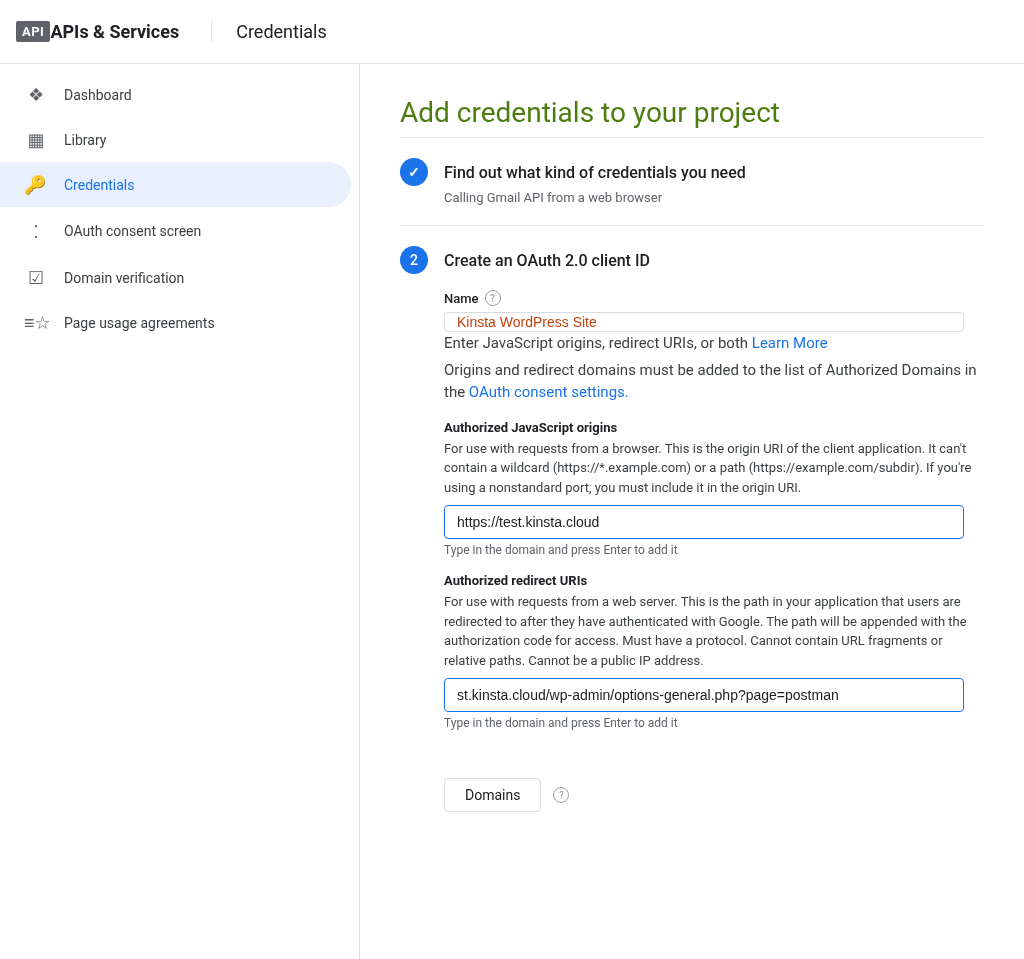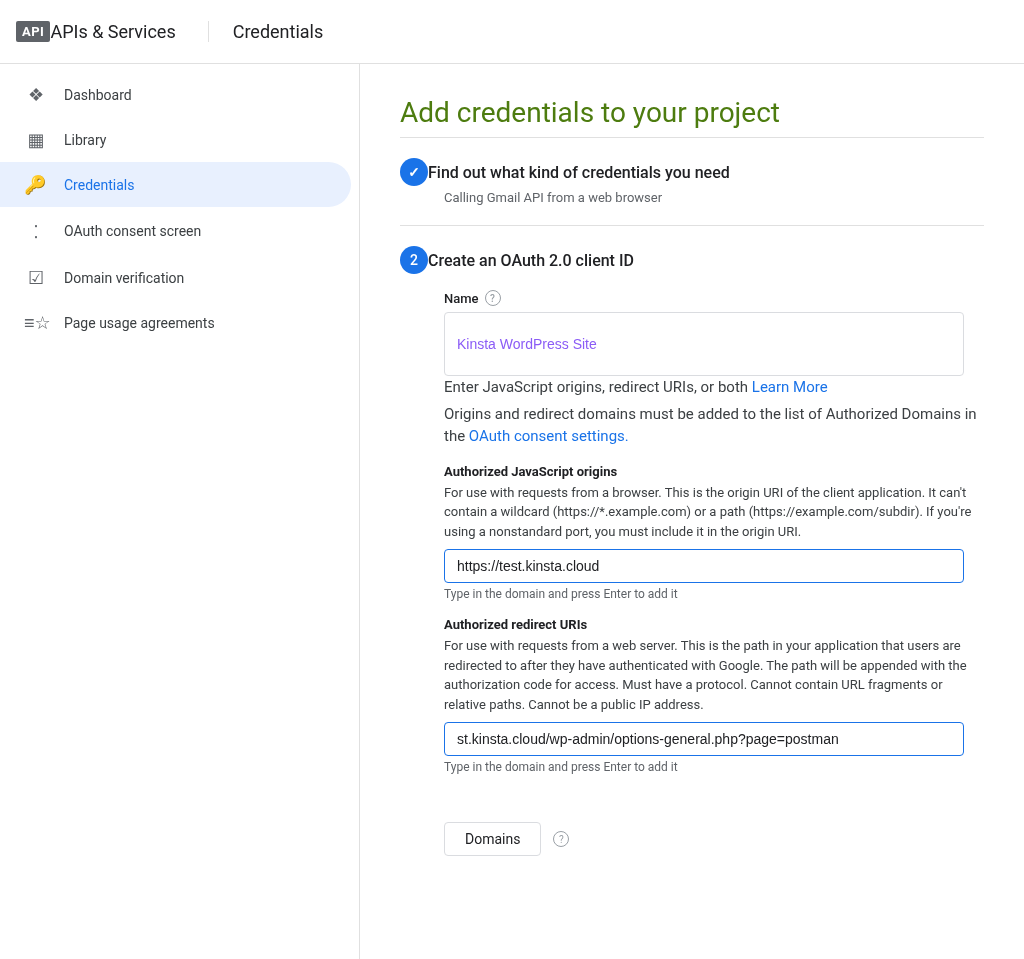--- a/index.html
+++ b/index.html
@@ -25,21 +25,21 @@
       color: #fff;
       font-size: 13px;
       font-weight: bold;
       padding: 3px 6px;
       border-radius: 2px;
       letter-spacing: 0.5px;
     }
     .api-title {
       font-size: 18px;
       color: #202124;
-      font-weight: 400;
+      font-weight: 700;
     }
     .header-page-title {
       font-size: 18px;
       color: #202124;
       font-weight: 400;
       padding-left: 24px;
       border-left: 1px solid #e0e0e0;
       margin-left: 8px;
     }
 
@@ -100,20 +100,21 @@
     }
 
     
     .step {
       border-top: 1px solid #e0e0e0;
       padding: 20px 0;
     }
     .step-header {
       display: flex;
       align-items: center;
+      gap: 16px;
       margin-bottom: 4px;
     }
     .step-number {
       width: 28px;
       height: 28px;
       border-radius: 50%;
       display: flex;
       align-items: center;
       justify-content: center;
       font-size: 14px;
@@ -161,23 +162,23 @@
       font-size: 10px;
       color: #9aa0a6;
       cursor: pointer;
       flex-shrink: 0;
     }
     .form-input {
       width: 100%;
       max-width: 520px;
       border: 1px solid #dadce0;
       border-radius: 4px;
-      padding: 23px 12px;
-      font-size: 14px;
-      color: #8b5cf6;
+      padding: 1px 12px;
+      font-size: 14px;
+      color: #c2410c;
       outline: none;
     }
 
     .section-title {
       font-size: 14px;
       font-weight: 700;
       color: #202124;
       margin-top: 20px;
       margin-bottom: 4px;
     }

